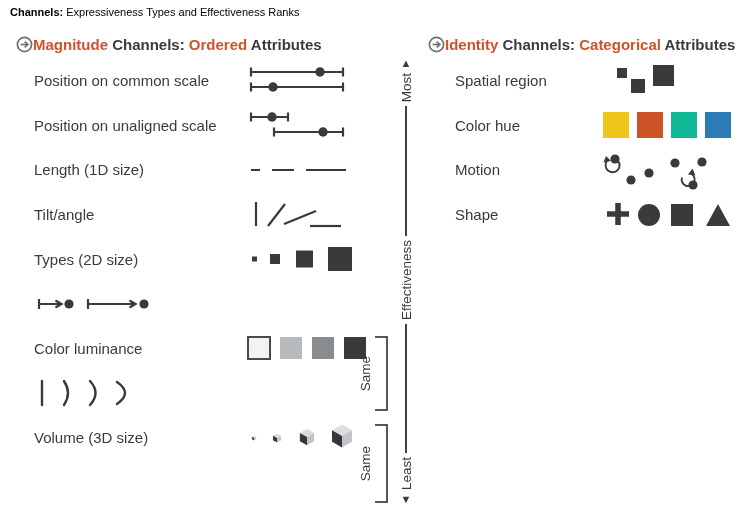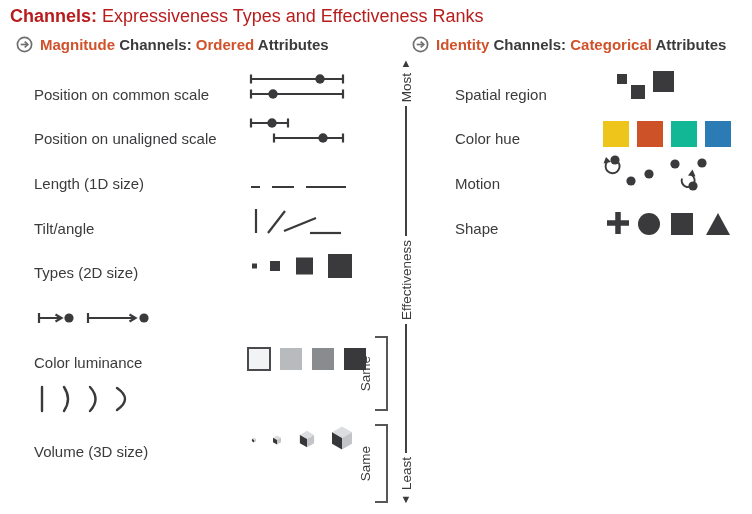--- a/index.html
+++ b/index.html
@@ -1,24 +1,24 @@
 <!DOCTYPE html>
 <html><head>
 <meta charset="utf-8">
 <style>
   html,body{margin:0;padding:0;width:752px;height:514px;background:#ffffff;overflow:hidden;
     font-family:"Liberation Sans","DejaVu Sans",sans-serif;color:#3b3b3d;}
   .abs{position:absolute;}
-  .title{left:10px;top:6px;font-size:18px;color:#b91c1c;}
+  .title{left:10px;top:6px;font-size:11px;color:#000000;}
   .title b{font-weight:bold;}
-  .heading{top:36px;font-size:15px;font-weight:bold;color:#3b3b3d;display:flex;align-items:center;gap:7px;white-space:nowrap;}
+  .heading{top:36px;font-size:15px;font-weight:bold;color:#3b3b3d;display:flex;align-items:center;white-space:nowrap;}
   .heading .accent{color:#d0522a;}
   .rows-left{left:34px;top:58px;width:360px;}
   .rows-right{left:455px;top:58px;width:295px;}
-  .row{height:44.7px;display:flex;align-items:flex-end;}
+  .row{height:44.7px;display:flex;align-items:center;}
   .row .lbl{font-size:15px;color:#3b3b3d;flex:0 0 212px;}
   .rows-right .row .lbl{flex:0 0 146px;}
   .glyph{display:flex;align-items:center;}
   
   .st{stroke:#3a3a3c;stroke-width:2.2;fill:none;}
   .stq{stroke:#3a3a3c;stroke-width:2.4;fill:none;stroke-linecap:round;}
   .fi{fill:#3a3a3c;}
   
   .axis{left:394px;top:58px;width:24px;height:447px;display:flex;flex-direction:column;align-items:center;color:#3a3a3c;}
   .axis .tri{font-size:11px;line-height:1;color:#3a3a3c;}
@@ -40,21 +40,21 @@
 
 <div class="abs heading" style="left:16px;">
   <svg width="17" height="17" viewBox="0 0 17 17">
     <circle cx="8.5" cy="8.5" r="7.1" fill="none" stroke="#6f6f71" stroke-width="1.7"></circle>
     <path d="M4.7 8.5 H11" stroke="#6f6f71" stroke-width="1.7" fill="none"></path>
     <path d="M8.7 5.6 L11.8 8.5 L8.7 11.4" stroke="#6f6f71" stroke-width="1.7" fill="none"></path>
   </svg>
   <span><span class="accent">Magnitude</span> <span>Channels:</span> <span class="accent">Ordered</span> <span>Attributes</span></span>
 </div>
 
-<div class="abs heading" style="left:412px;">
+<div class="abs heading" style="left:428px;">
   <svg width="17" height="17" viewBox="0 0 17 17">
     <circle cx="8.5" cy="8.5" r="7.1" fill="none" stroke="#6f6f71" stroke-width="1.7"></circle>
     <path d="M4.7 8.5 H11" stroke="#6f6f71" stroke-width="1.7" fill="none"></path>
     <path d="M8.7 5.6 L11.8 8.5 L8.7 11.4" stroke="#6f6f71" stroke-width="1.7" fill="none"></path>
   </svg>
   <span><span class="accent">Identity</span> <span>Channels:</span> <span class="accent">Categorical</span> <span>Attributes</span></span>
 </div>
 
 <div class="abs rows-left">
 

